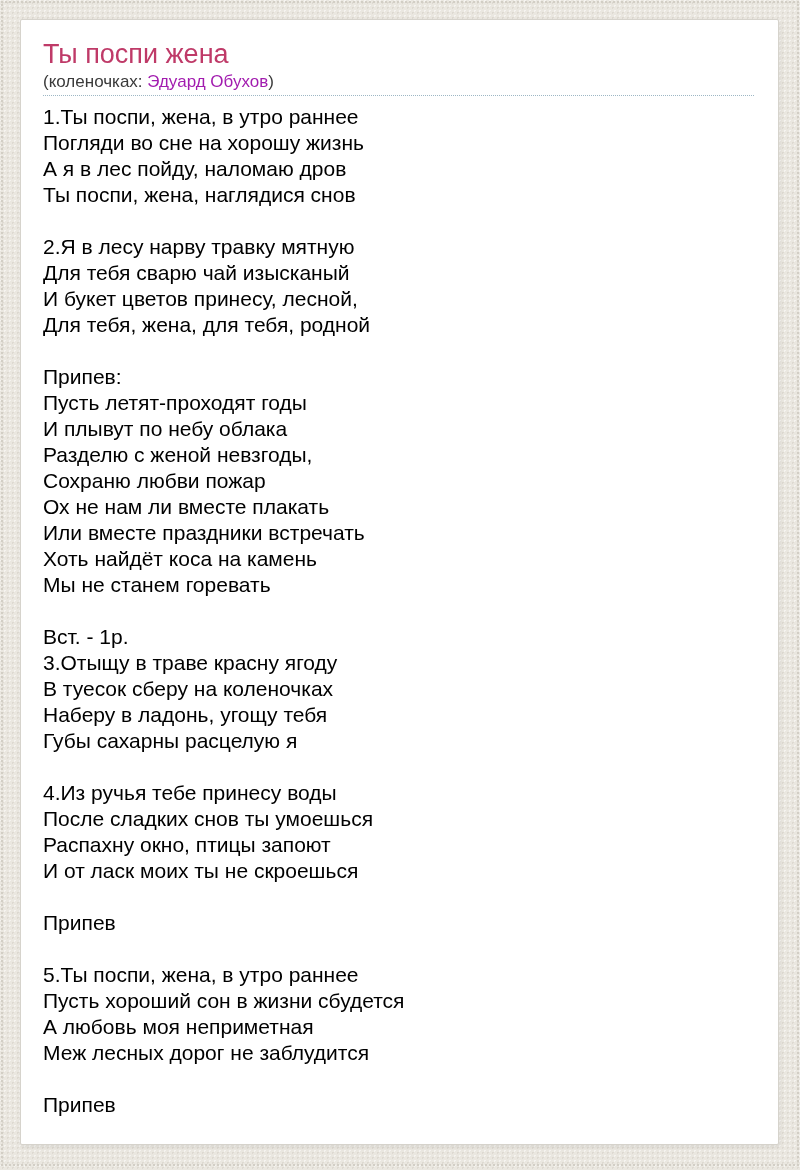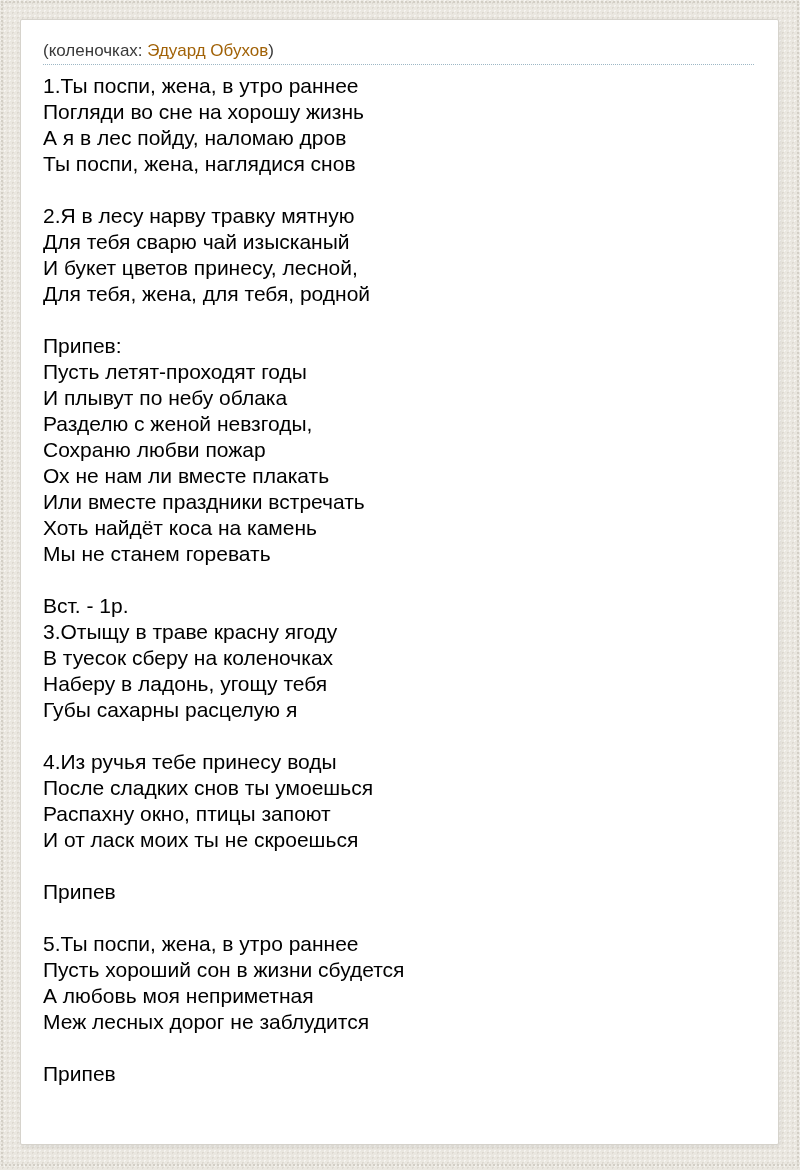--- a/index.html
+++ b/index.html
@@ -44,21 +44,21 @@
   }
   .song-subtitle {
     margin-top: 2px;
     font-size: 17px;
     color: #3a3a3a;
     line-height: 20px;
     padding-bottom: 3px;
     border-bottom: 1px dotted #9db7c5;
   }
   .artist-link {
-    color: #a16207;
+    color: #a21caf;
     text-decoration: none;
     cursor: pointer;
   }
   .lyrics {
     margin-top: 8px;
     font-size: 21px;
     line-height: 26px;
     color: #000000;
     white-space: pre-line;
   }
@@ -95,20 +95,21 @@
     margin: -3px 22px 0 0;
   }
 </style>
 </head>
 <body>
 
 <div class="edge-stitch"></div>
 
 <div class="card">
 
+  <h1 class="song-title">Ты поспи жена</h1>
 
   <div class="song-subtitle">
     <span>(коленочках: </span><a class="artist-link">Эдуард Обухов</a><span>)</span>
   </div>
 
   <div class="lyrics">1.Ты поспи, жена, в утро раннее
 Погляди во сне на хорошу жизнь
 А я в лес пойду, наломаю дров
 Ты поспи, жена, наглядися снов
 

